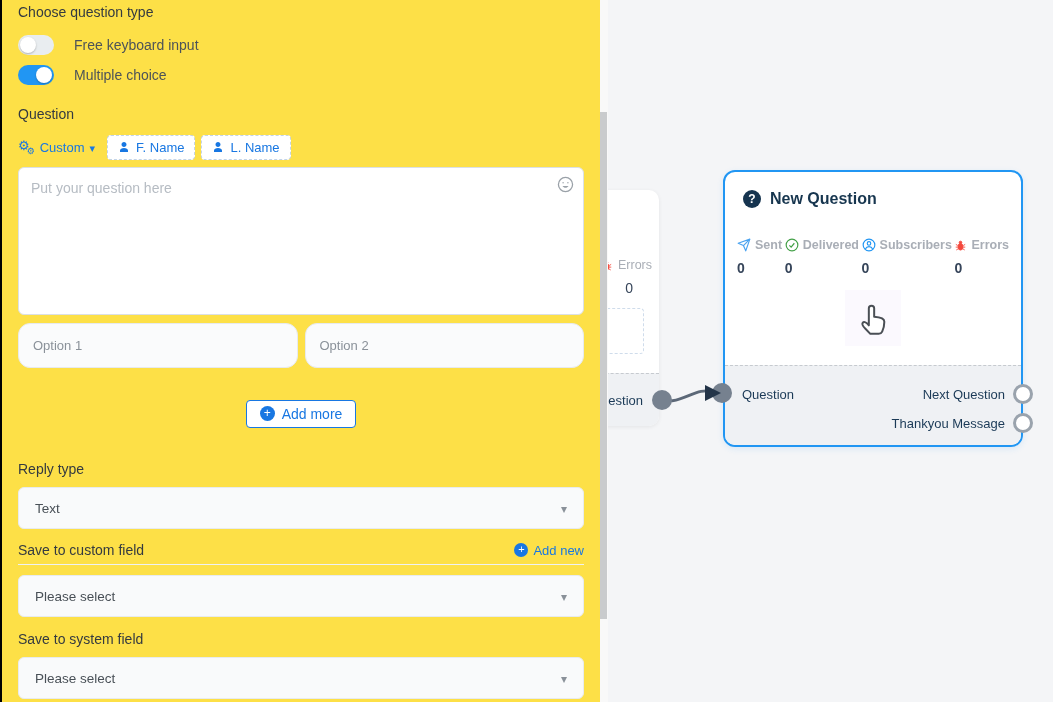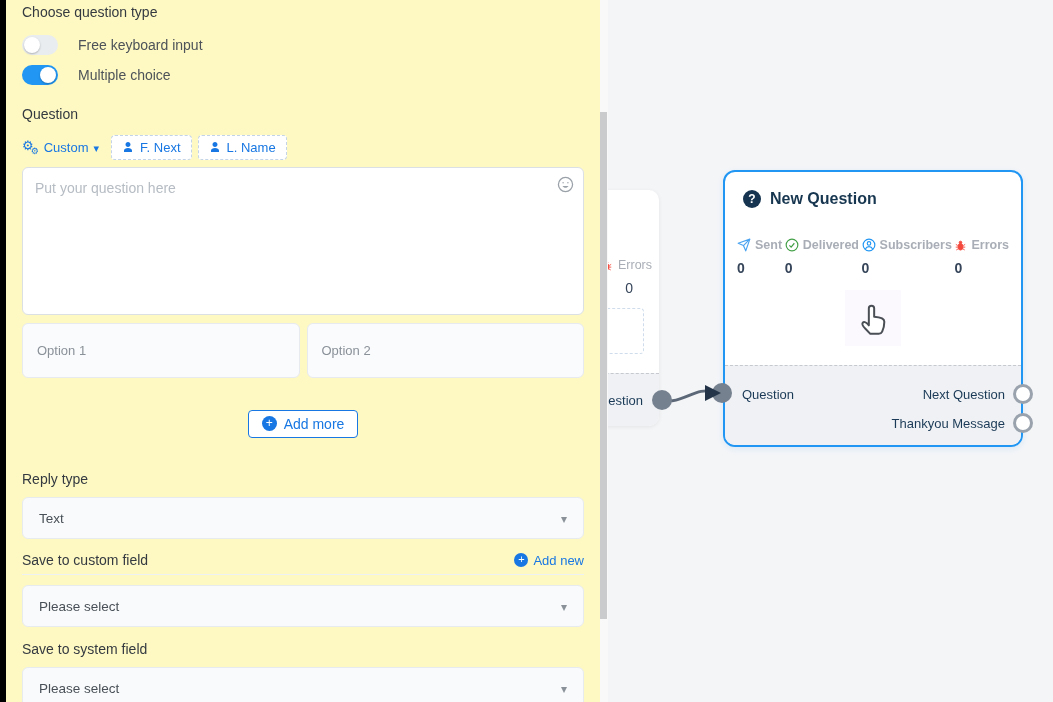--- a/index.html
+++ b/index.html
@@ -44,22 +44,22 @@
   .in-label  { position:absolute; left:17px;  top:21px; }
   .out-label-1 { position:absolute; right:16px; top:21px; }
   .out-label-2 { position:absolute; right:16px; top:50px; }
   .port-out { position:absolute; right:-12px; width:20px; height:20px; border-radius:50%;
               background:#fff; border:3px solid #9aa3ad; }
   .port-out-1 { top:18px; } .port-out-2 { top:47px; }
 
   .edge-svg { position:absolute; left:648px; top:376px; width:92px; height:36px; z-index:3; }
 
   
-  .panel { position:absolute; left:0; top:0; width:600px; height:702px; background:#fef9c3; z-index:10;
-           border-left:6px solid #000000; padding:4px 16px 0 16px; font-size:14px; }
+  .panel { position:absolute; left:0; top:0; width:600px; height:702px; background:#fde047; z-index:10;
+           border-left:2px solid #000000; padding:4px 16px 0 16px; font-size:14px; }
   .scroll-track { position:absolute; left:600px; top:0; width:8px; height:702px; background:#f9f9f9; z-index:11; }
   .scroll-thumb { position:absolute; left:0; top:112px; width:7px; height:507px; background:#c9cbcd; }
 
   .sec-label { color:#343a40; font-size:14px; }
   .toggle-row { display:flex; align-items:center; gap:20px; margin-top:15px; }
   .toggle-row + .toggle-row { margin-top:10px; }
   .toggle { width:36px; height:20px; border-radius:10px; background:#e9edf0; position:relative; cursor:pointer; }
   .toggle .knob { position:absolute; left:2px; top:2px; width:16px; height:16px; border-radius:50%;
            background:#fff; box-shadow:0 1px 2px rgba(0,0,0,.25); }
   .toggle.on { background:#2196f3; }
@@ -76,21 +76,21 @@
   .name-btn { display:flex; align-items:center; gap:6px; border:1px dashed #c3d4e8; border-radius:4px;
            background:#fff; padding:4px 10px; color:#1877e2; font-size:13px; cursor:pointer; font-family:inherit; }
 
   .textarea-wrap { margin-top:7px; position:relative; }
   .question-textarea { width:100%; height:148px; border:1px solid #dbe0e5; border-radius:6px; resize:none;
            padding:12px 36px 12px 12px; font-family:"Liberation Sans", sans-serif; font-size:14px; color:#495057; }
   .question-textarea::placeholder { color:#b6bcc3; }
   .smiley { position:absolute; right:10px; top:9px; cursor:pointer; line-height:0; }
 
   .options-row { margin-top:5px; display:flex; gap:7px; }
-  .option-input { flex:1; height:55px; background:#fafbfc; border:1px solid #e7eaee; border-radius:6px;
+  .option-input { flex:1; height:45px; background:#fafbfc; border:1px solid #e7eaee; border-radius:12px;
            padding:8px 14px; font-family:"Liberation Sans", sans-serif; font-size:13px; color:#495057; }
   .option-input::placeholder { color:#8a9199; }
 
   .add-more-wrap { text-align:center; margin-top:32px; }
   .add-more-btn { display:inline-flex; align-items:flex-start; gap:7px; border:1px solid #1877e2; background:#fff;
            color:#1877e2; font-size:14px; border-radius:4px; padding:5px 13px; cursor:pointer; font-family:inherit; }
   .plus-circle { width:15px; height:15px; border-radius:50%; background:#1877e2; color:#fff;
            font-size:12px; line-height:14px; text-align:center; }
   .plus-circle::before { content:"+"; }
 
@@ -220,21 +220,21 @@
   <div class="var-row">
     <button class="custom-btn">
       <span class="gear-glyph"><span class="g2"></span></span>
       <span>Custom</span>
       <span class="caret-down"></span>
     </button>
     <button class="name-btn">
       <svg width="12" height="12" viewBox="0 0 24 24" fill="#1877e2">
           <path d="M12 12c2.8 0 5-2.2 5-5s-2.2-5-5-5-5 2.2-5 5 2.2 5 5 5zm0 2c-4.4 0-8 2.2-8 5v3h16v-3c0-2.8-3.6-5-8-5z"></path>
         </svg>
-      <span>F. Next</span>
+      <span>F. Name</span>
     </button>
     <button class="name-btn">
       <svg width="12" height="12" viewBox="0 0 24 24" fill="#1877e2">
           <path d="M12 12c2.8 0 5-2.2 5-5s-2.2-5-5-5-5 2.2-5 5 2.2 5 5 5zm0 2c-4.4 0-8 2.2-8 5v3h16v-3c0-2.8-3.6-5-8-5z"></path>
         </svg>
       <span>L. Name</span>
     </button>
   </div>
 
   <div class="textarea-wrap">

